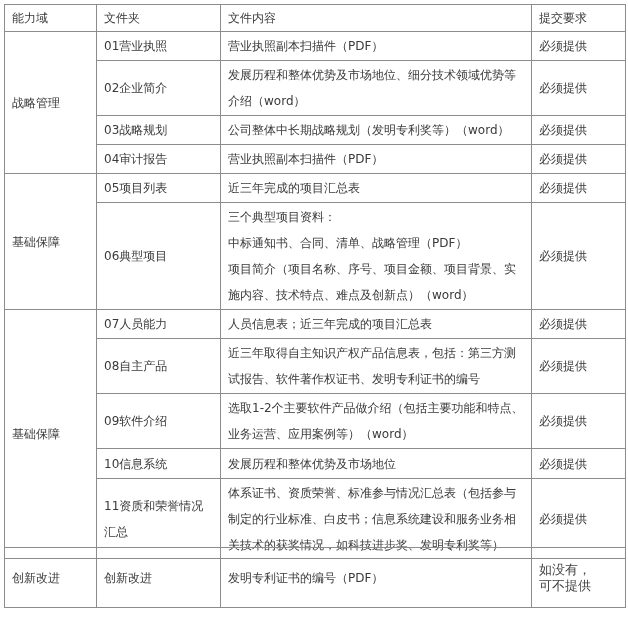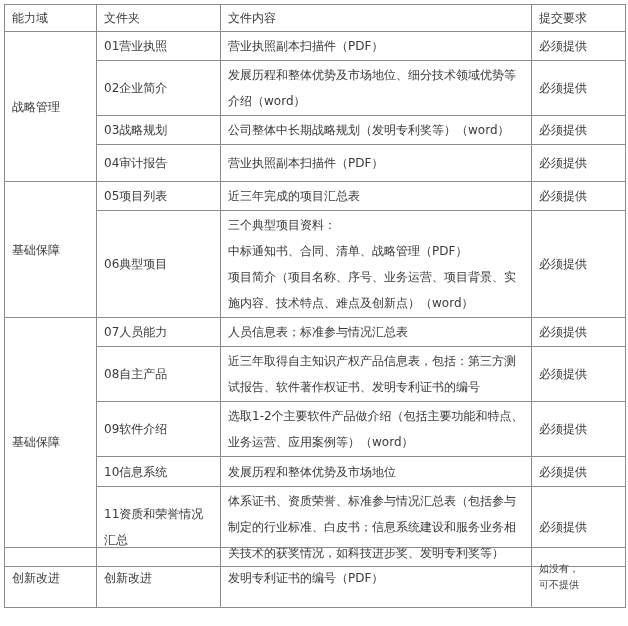--- a/index.html
+++ b/index.html
@@ -21,22 +21,22 @@
     #main-table { top: 4px; width: 621px; }
     #innov-table { top: 547px; width: 621px; }
     col.c1 { width: 92px; }
     col.c2 { width: 124px; }
     col.c3 { width: 311px; }
     col.c4 { width: 94px; }
     .hdr td { height: 26px; }
     .multi { line-height: 26px; padding-top: 0; padding-bottom: 0; }
     .innov td { height: 59px; }
     .serif-note {
-      font-family: Liberation Mono, monospace;
-      font-size: 10px; line-height: 16px; color: #444;
+      font-family: Liberation Serif, serif;
+      font-size: 13px; line-height: 16px; color: #444;
     }
   </style>
 </head>
 <body>
 
 <table id="main-table">
   <colgroup>
       <col class="c1">
       <col class="c2">
       <col class="c3">
@@ -59,46 +59,46 @@
     <tr style="height:55px">
       <td>02企业简介</td>
       <td class="multi">发展历程和整体优势及市场地位、细分技术领域优势等介绍（word）</td>
       <td>必须提供</td>
     </tr>
     <tr style="height:29px">
       <td>03战略规划</td>
       <td>公司整体中长期战略规划（发明专利奖等）（word）</td>
       <td>必须提供</td>
     </tr>
-    <tr style="height:37px">
+    <tr style="height:29px">
       <td>04审计报告</td>
       <td>营业执照副本扫描件（PDF）</td>
       <td>必须提供</td>
     </tr>
 
     <tr style="height:29px">
       <td rowspan="2">基础保障</td>
       <td>05项目列表</td>
       <td>近三年完成的项目汇总表</td>
       <td>必须提供</td>
     </tr>
     <tr style="height:107px">
       <td>06典型项目</td>
       <td class="multi">
         <div>三个典型项目资料：</div>
         <div>中标通知书、合同、清单、战略管理（PDF）</div>
-        <div>项目简介（项目名称、序号、业务运营、项目背景、实施内容、技术特点、难点及创新点）（word）</div>
+        <div>项目简介（项目名称、序号、项目金额、项目背景、实施内容、技术特点、难点及创新点）（word）</div>
       </td>
       <td>必须提供</td>
     </tr>
 
     <tr style="height:29px">
       <td rowspan="5">基础保障</td>
       <td>07人员能力</td>
-      <td>人员信息表；标准参与情况汇总表</td>
+      <td>人员信息表；近三年完成的项目汇总表</td>
       <td>必须提供</td>
     </tr>
     <tr style="height:55px">
       <td>08自主产品</td>
       <td class="multi">近三年取得自主知识产权产品信息表，包括：第三方测试报告、软件著作权证书、发明专利证书的编号</td>
       <td>必须提供</td>
     </tr>
     <tr style="height:55px">
       <td>09软件介绍</td>
       <td class="multi">选取1-2个主要软件产品做介绍（包括主要功能和特点、业务运营、应用案例等）（word）</td>

